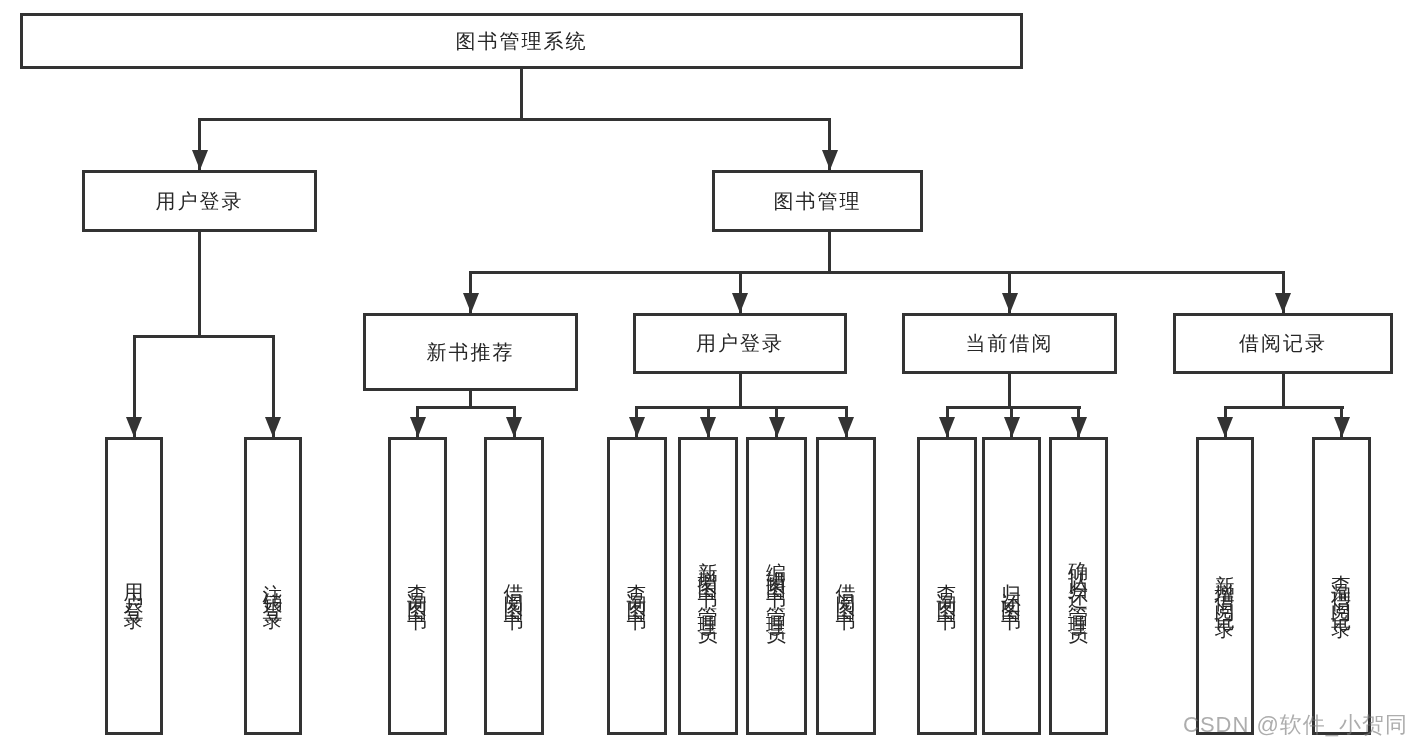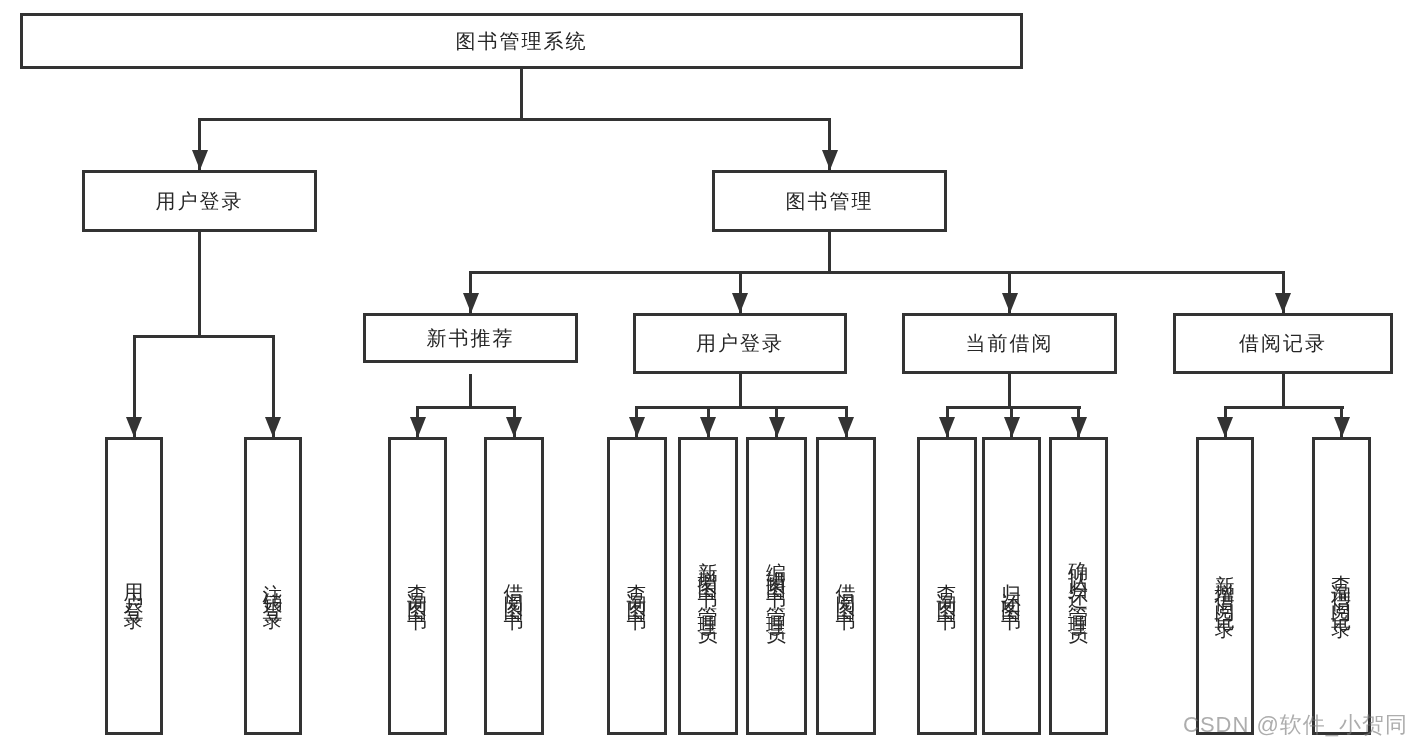--- a/index.html
+++ b/index.html
@@ -95,25 +95,25 @@
   <div class="arrow" style="left:1217px;top:417px"></div>
   <div class="arrow" style="left:1333.5px;top:417px"></div>
 
   <div class="box" style="left:20px;top:13px;width:1003px;height:56px">
     <span>图书管理系统</span>
   </div>
 
   <div class="box" style="left:82px;top:170px;width:235px;height:62px">
     <span>用户登录</span>
   </div>
-  <div class="box" style="left:712px;top:170px;width:235px;height:62px">
+  <div class="box" style="left:712px;top:170px;width:211px;height:62px">
     <span>图书管理</span>
   </div>
 
-  <div class="box" style="left:363px;top:313px;width:215px;height:50px">
+  <div class="box" style="left:363px;top:313px;width:215px;height:78px">
     <span>新书推荐</span>
   </div>
   <div class="box" style="left:633px;top:313px;width:214px;height:61px">
     <span>用户登录</span>
   </div>
   <div class="box" style="left:1173px;top:313px;width:220px;height:61px">
     <span>借阅记录</span>
   </div>
   <div class="box" style="left:902px;top:313px;width:215px;height:61px">
     <span>当前借阅</span>

